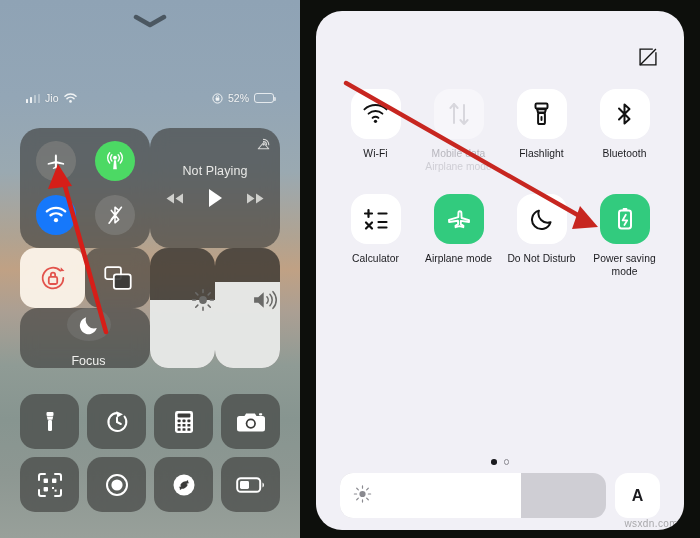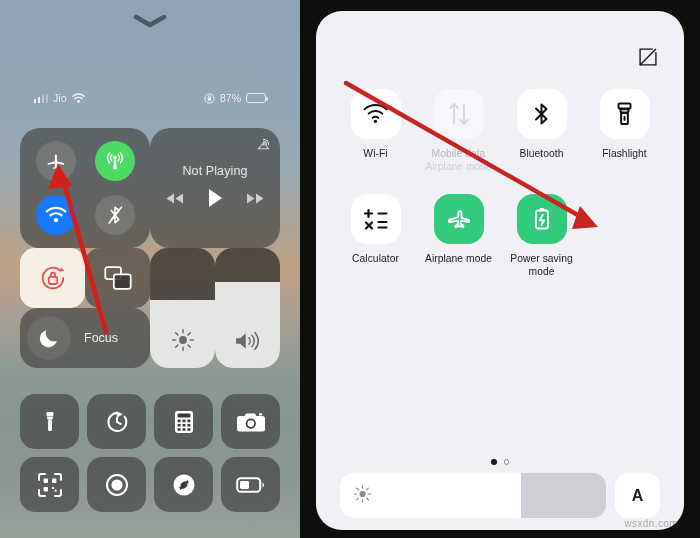--- a/index.html
+++ b/index.html
@@ -28,21 +28,21 @@
   }
   #ios-grab {
     position: absolute; left: 0; right: 0; top: 14px;
     display: flex; justify-content: center; align-items: center;
   }
   #ios-grab svg { display: block; }
 
   .ios-status {
     position: absolute; top: 90px; left: 0; right: 0; height: 16px;
     display: flex; justify-content: space-between; align-items: center;
-    padding: 0 34px; color: #f2f4f5; font-size: 10.5px;
+    padding: 0 26px; color: #f2f4f5; font-size: 10.5px;
     text-shadow: 0 0 2px rgba(0,0,0,.18);
     gap: 21px;
   }
   .ios-status-left, .ios-status-right { display: flex; align-items: center; gap: 5px; }
   .signal-bars { display: flex; align-items: flex-end; gap: 1.5px; height: 9px; }
   .signal-bars i { width: 2.4px; background: #f0f3f5; border-radius: .5px; display:block; }
   .signal-bars i:nth-child(1){height:3.5px}
   .signal-bars i:nth-child(2){height:5.5px}
   .signal-bars i:nth-child(3){height:7.5px;opacity:.45}
   .signal-bars i:nth-child(4){height:9px;opacity:.35}
@@ -60,20 +60,21 @@
   .ios-grid {
     position: absolute; left: 20px; right: 20px; top: 128px;
     display: grid; grid-template-columns: repeat(4, 1fr);
     grid-auto-rows: 60px; 
   }
   .ios-tile {
     background: rgba(58,58,56,.62); border-radius: 15px;
     backdrop-filter: blur(8px);
     display: flex; align-items: center; justify-content: center;
     color: #fff;
+    flex-direction: column;
   }
   .tile-conn { grid-column: span 2; grid-row: span 2; border-radius: 20px;
     display: grid; grid-template-columns: 1fr 1fr; place-items: center; padding: 6px; }
   .conn-btn {
     width: 40px; height: 40px; border-radius: 50%;
     display: flex; align-items: center; justify-content: center;
   }
   .conn-off { background: rgba(130,130,128,.62); }
   .conn-green { background: #4cd964; }
   .conn-blue { background: #1678fb; }
@@ -194,21 +195,21 @@
           <path d="M3 5.6 A5 5 0 0 1 10 5.6" stroke="#f1f4f5" stroke-width="1.5" fill="none" stroke-linecap="round"></path>
           <circle cx="6.5" cy="8.4" r="1.3" fill="#f1f4f5"></circle>
         </svg>
       </div>
       <div class="ios-status-right">
         <svg width="11" height="11" viewBox="0 0 11 11">
           <circle cx="5.5" cy="5.5" r="4.6" fill="none" stroke="#f1f4f5" stroke-width="1"></circle>
           <rect x="3.7" y="4.6" width="3.6" height="3.1" rx=".7" fill="#f1f4f5"></rect>
           <path d="M4.4 4.6 V3.7 a1.1 1.1 0 0 1 2.2 0 V4.6" fill="none" stroke="#f1f4f5" stroke-width=".8"></path>
         </svg>
-        <span>87%</span>
+        <span>52%</span>
         <span class="batt-shell"><span class="batt-fill" style="width: 52%;"></span></span>
       </div>
     </div>
 
     <div class="ios-grid">
 
       <div class="ios-tile tile-conn">
         <div class="conn-btn conn-off">
           <svg width="22" height="22" viewBox="0 0 24 24">
             <path fill="#fff" d="M21 14.5l-8-2.2V6.6c0-.9-.5-1.6-1.1-1.6s-1.1.7-1.1 1.6v5.7L3 14.5v1.6l7.8-1.5v3.6l-2.2 1.3v1.1l3.3-.8 3.3.8v-1.1l-2.2-1.3v-3.6l7.8 1.5v-1.6z"></path>
@@ -419,35 +420,35 @@
                 <path d="M6 22V3M6 3 L2.4 7M6 3 L9.6 7" stroke="#d8d7dd" stroke-width="2" fill="none" stroke-linecap="round" stroke-linejoin="round"></path>
                 <path d="M16 4v19M16 23 L12.4 19M16 23 L19.6 19" stroke="#d8d7dd" stroke-width="2" fill="none" stroke-linecap="round" stroke-linejoin="round"></path>
               </svg>
             </div>
             <div class="and-lbl dim">Mobile data</div>
             <div class="and-sub">Airplane mode</div>
           </div>
           <div class="and-cell">
             <div class="and-ico">
               <svg width="21" height="26" viewBox="0 0 20 26">
-                <path d="M4.5 7.5 L15 18 L10 22.5 V3.5 L15 8 L4.5 18.5" stroke="#111111" stroke-width="2" fill="none" stroke-linejoin="round" stroke-linecap="round"></path>
-              </svg>
-            </div>
-            <div class="and-lbl">Bluetooth</div>
-          </div>
-          <div class="and-cell">
-            <div class="and-ico">
-              <svg width="21" height="26" viewBox="0 0 20 26">
                 <rect x="4" y="2.5" width="12" height="5" rx="1.2" fill="none" stroke="#111111" stroke-width="2"></rect>
                 <path d="M5.6 8.2h8.8l-1 3.4H6.6z" fill="none" stroke="#111111" stroke-width="2" stroke-linejoin="round"></path>
                 <rect x="6.6" y="12" width="6.8" height="11" rx="1.6" fill="none" stroke="#111111" stroke-width="2"></rect>
                 <path d="M10 16v3" stroke="#111111" stroke-width="2" stroke-linecap="round"></path>
               </svg>
             </div>
             <div class="and-lbl">Flashlight</div>
+          </div>
+          <div class="and-cell">
+            <div class="and-ico">
+              <svg width="21" height="26" viewBox="0 0 20 26">
+                <path d="M4.5 7.5 L15 18 L10 22.5 V3.5 L15 8 L4.5 18.5" stroke="#111111" stroke-width="2" fill="none" stroke-linejoin="round" stroke-linecap="round"></path>
+              </svg>
+            </div>
+            <div class="and-lbl">Bluetooth</div>
           </div>
           <div class="and-cell">
             <div class="and-ico">
               <svg width="26" height="24" viewBox="0 0 26 24">
                 <g stroke="#111111" stroke-width="2.2" stroke-linecap="round">
                   <path d="M2 6.5h7M5.5 3v7"></path>
                   <path d="M15.5 6.5h8"></path>
                   <path d="M3 15.5l6 6M9 15.5l-6 6"></path>
                   <path d="M15.5 15h8M15.5 20.5h8"></path>
                 </g>
@@ -455,20 +456,28 @@
             </div>
             <div class="and-lbl">Calculator</div>
           </div>
           <div class="and-cell">
             <div class="and-ico on">
               <svg width="26" height="26" viewBox="0 0 26 26">
                 <path d="M23 14.2 L15.6 12l-.2-5c0-1-.7-1.8-1.5-1.8s-1.5.8-1.5 1.8l-.1 4.2L3 13.8l.1 2.2 8.9-1.2.1 3.3-2.6 1.7.1 1.4 3.9-1 3.8 1 .1-1.4-2.6-1.7v-3.2l8.2 1.1z" fill="none" stroke="#ffffff" stroke-width="1.9" stroke-linejoin="round"></path>
               </svg>
             </div>
             <div class="and-lbl">Airplane mode</div>
+          </div>
+          <div class="and-cell">
+            <div class="and-ico">
+              <svg width="24" height="24" viewBox="0 0 24 24">
+                <path d="M20.5 15.2A9.2 9.2 0 0 1 8.9 3.6 9.4 9.4 0 1 0 20.5 15.2z" fill="none" stroke="#111111" stroke-width="2" stroke-linejoin="round"></path>
+              </svg>
+            </div>
+            <div class="and-lbl">Do Not Disturb</div>
           </div>
           <div class="and-cell">
             <div class="and-ico on">
               <svg width="20" height="26" viewBox="0 0 20 26">
                 <rect x="4" y="4.5" width="12" height="18" rx="2.4" fill="none" stroke="#ffffff" stroke-width="2"></rect>
                 <rect x="7.6" y="2" width="4.8" height="2.6" rx="1" fill="#ffffff"></rect>
                 <path d="M10.8 8.8 L7.6 14.4h4.6L9.4 19" fill="none" stroke="#ffffff" stroke-width="1.8" stroke-linejoin="round" stroke-linecap="round"></path>
               </svg>
             </div>
             <div class="and-lbl">Power saving mode</div>

